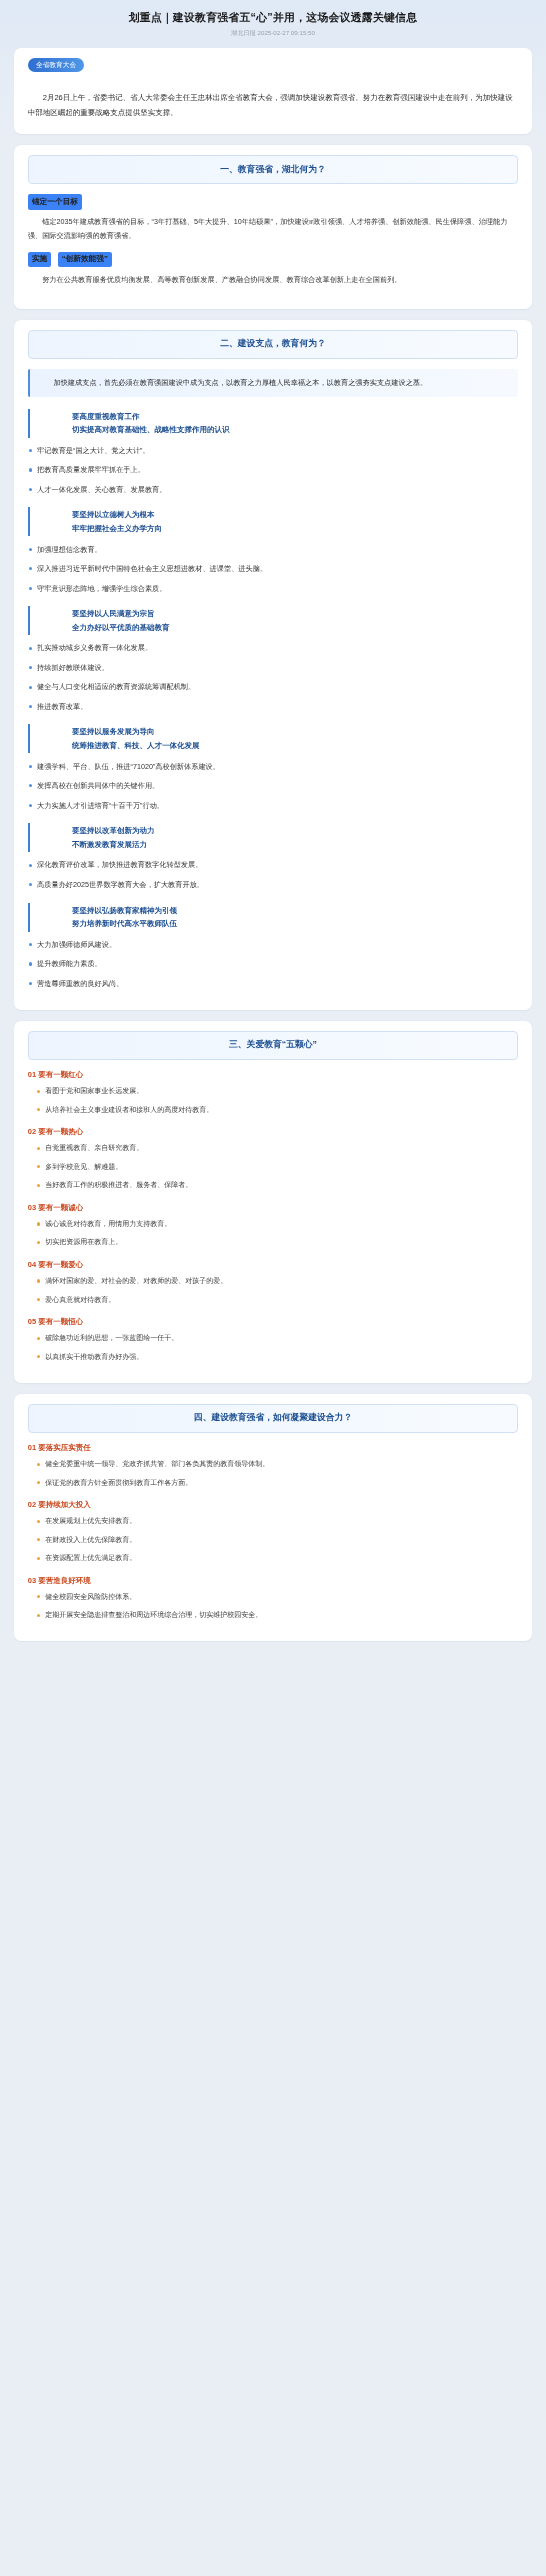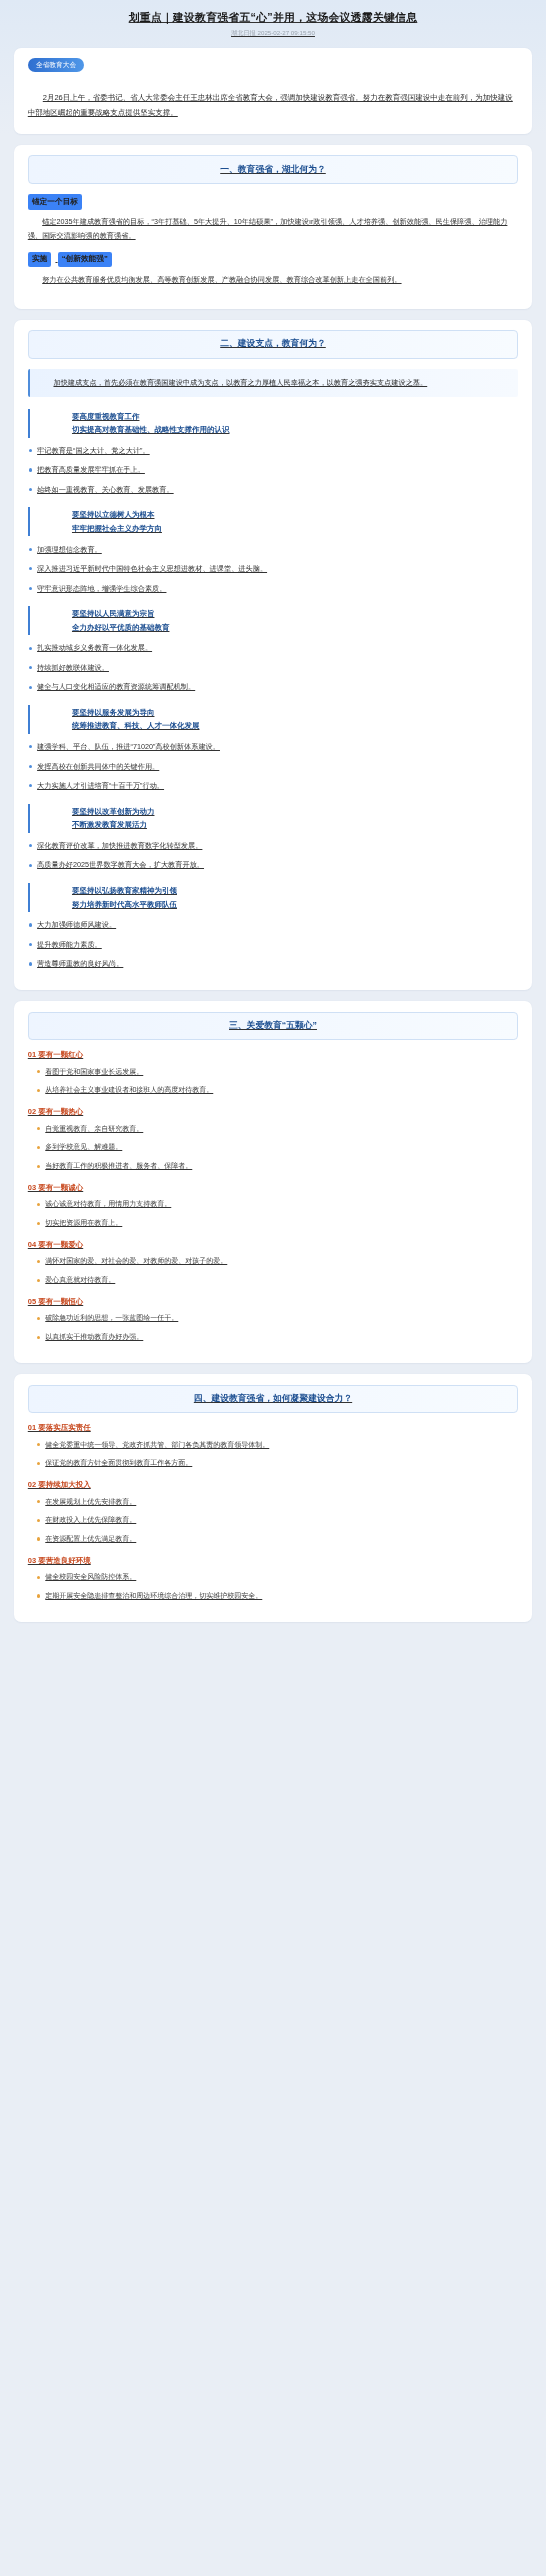--- a/index.html
+++ b/index.html
@@ -7,21 +7,20 @@
   body {
     width: 546px;
     background: #e9eef5;
     font-family: "Liberation Sans", "DejaVu Sans", sans-serif;
     color: #333;
   }
   .page {
     width: 546px;
     background: linear-gradient(180deg, #dfe9f5 0%, #e9eef5 134px, #e9eef5 100%);
     padding: 0 0 20.6px 0;
-    text-decoration: underline;
   }
   .head-title {
     text-align: center;
     font-size: 10.8px;
     font-weight: bold;
     color: #1a1a1a;
     padding: 11.3px 20.6px 4.1px 20.6px;
     letter-spacing: 0.3px;
   }
   .head-meta {
@@ -183,41 +182,42 @@
     <div class="section-head">二、建设支点，教育何为？</div>
     <div class="quote-box">加快建成支点，首先必须在教育强国建设中成为支点，以教育之力厚植人民幸福之本，以教育之强夯实支点建设之基。</div>
 
     <div class="subhead">
       <div>要高度重视教育工作</div>
       <div>切实提高对教育基础性、战略性支撑作用的认识</div>
     </div>
     <ul class="bullets">
       <li>牢记教育是“国之大计、党之大计”。</li>
       <li>把教育高质量发展牢牢抓在手上。</li>
-      <li>始终如一重视教育、关心教育、发展教育。</li>
+      <li>人才一体化发展、关心教育、发展教育。</li>
     </ul>
 
     <div class="subhead">
       <div>要坚持以立德树人为根本</div>
       <div>牢牢把握社会主义办学方向</div>
     </div>
     <ul class="bullets">
       <li>加强理想信念教育。</li>
       <li>深入推进习近平新时代中国特色社会主义思想进教材、进课堂、进头脑。</li>
       <li>守牢意识形态阵地，增强学生综合素质。</li>
     </ul>
 
     <div class="subhead">
       <div>要坚持以人民满意为宗旨</div>
       <div>全力办好以平优质的基础教育</div>
     </div>
     <ul class="bullets">
       <li>扎实推动城乡义务教育一体化发展。</li>
       <li>持续抓好教联体建设。</li>
       <li>健全与人口变化相适应的教育资源统筹调配机制。</li>
+      <li>推进教育改革。</li>
     </ul>
 
     <div class="subhead">
       <div>要坚持以服务发展为导向</div>
       <div>统筹推进教育、科技、人才一体化发展</div>
     </div>
     <ul class="bullets">
       <li>建强学科、平台、队伍，推进“71020”高校创新体系建设。</li>
       <li>发挥高校在创新共同体中的关键作用。</li>
       <li>大力实施人才引进培育“十百千万”行动。</li>

